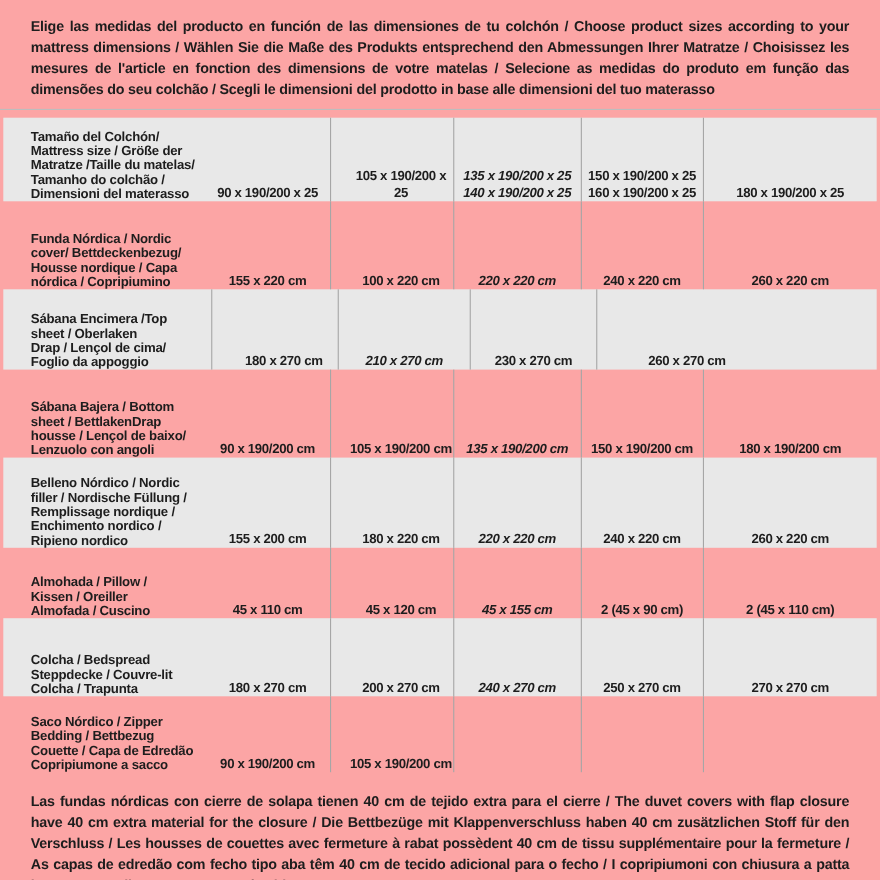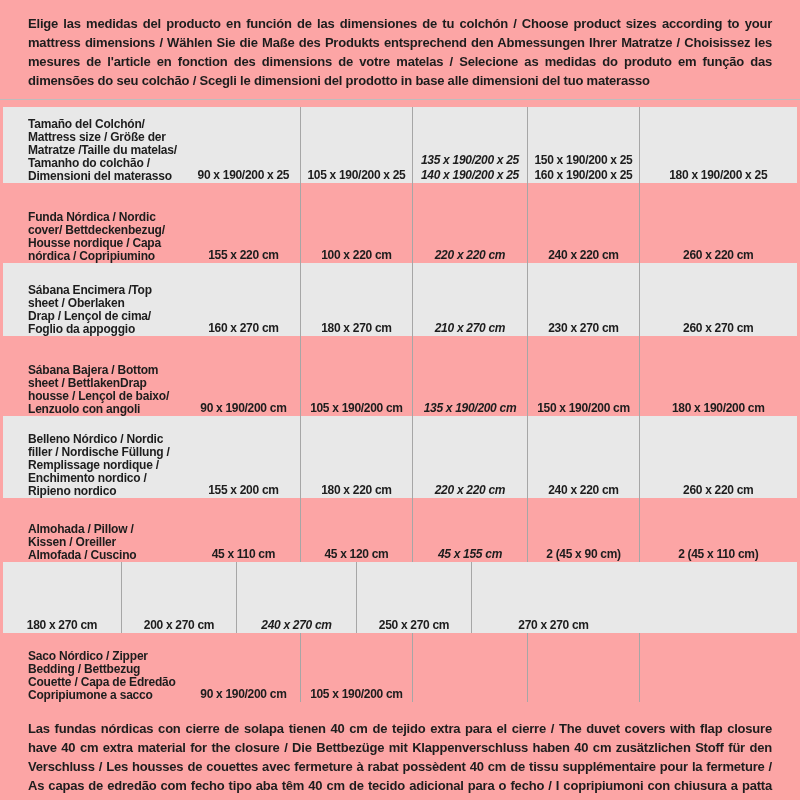--- a/index.html
+++ b/index.html
@@ -60,21 +60,21 @@
     text-align:left;
   }
   .val-cell{
     font-size:12px;
     line-height:15px;
     font-weight:bold;
     letter-spacing:-0.3px;
     text-align:center;
   }
   .val-cell.c1{width:118px;}
-  .val-cell.c2{width:115px;border-left:1px solid var(--divider,#a8a8a8);}
+  .val-cell.c2{width:115px;border-left:1px solid var(--divider,#a8a8a8);padding-left:16px;}
   .val-cell.c3{width:120px;border-left:1px solid var(--divider,#a8a8a8);font-style:italic;}
   .val-cell.c4{width:115px;border-left:1px solid var(--divider,#a8a8a8);}
   .val-cell.c5{width:164px;border-left:1px solid var(--divider,#a8a8a8);}
   .note{
     margin:17px 28px 0 28px;
     font-size:13px;
     line-height:19px;
     font-weight:bold;
     text-align:justify;
     letter-spacing:-0.2px;
@@ -136,23 +136,20 @@
           <div>260 x 220 cm</div>
         </div>
       </div>
       <div class="trow alt">
         <div class="cell label-cell">
           <div>Sábana Encimera /Top</div>
           <div>sheet / Oberlaken</div>
           <div>Drap / Lençol de cima/</div>
           <div>Foglio da appoggio</div>
         </div>
-        <div class="cell val-cell c1">
-          <div>160 x 270 cm</div>
-        </div>
         <div class="cell val-cell c2">
           <div>180 x 270 cm</div>
         </div>
         <div class="cell val-cell c3">
           <div>210 x 270 cm</div>
         </div>
         <div class="cell val-cell c4">
           <div>230 x 270 cm</div>
         </div>
         <div class="cell val-cell c5">
@@ -222,20 +219,25 @@
           <div>45 x 155 cm</div>
         </div>
         <div class="cell val-cell c4">
           <div>2 (45 x 90 cm)</div>
         </div>
         <div class="cell val-cell c5">
           <div>2 (45 x 110 cm)</div>
         </div>
       </div>
       <div class="trow alt">
+        <div class="cell label-cell">
+          <div>Colcha / Bedspread</div>
+          <div>Steppdecke / Couvre-lit</div>
+          <div>Colcha / Trapunta</div>
+        </div>
         <div class="cell val-cell c1">
           <div>180 x 270 cm</div>
         </div>
         <div class="cell val-cell c2">
           <div>200 x 270 cm</div>
         </div>
         <div class="cell val-cell c3">
           <div>240 x 270 cm</div>
         </div>
         <div class="cell val-cell c4">

